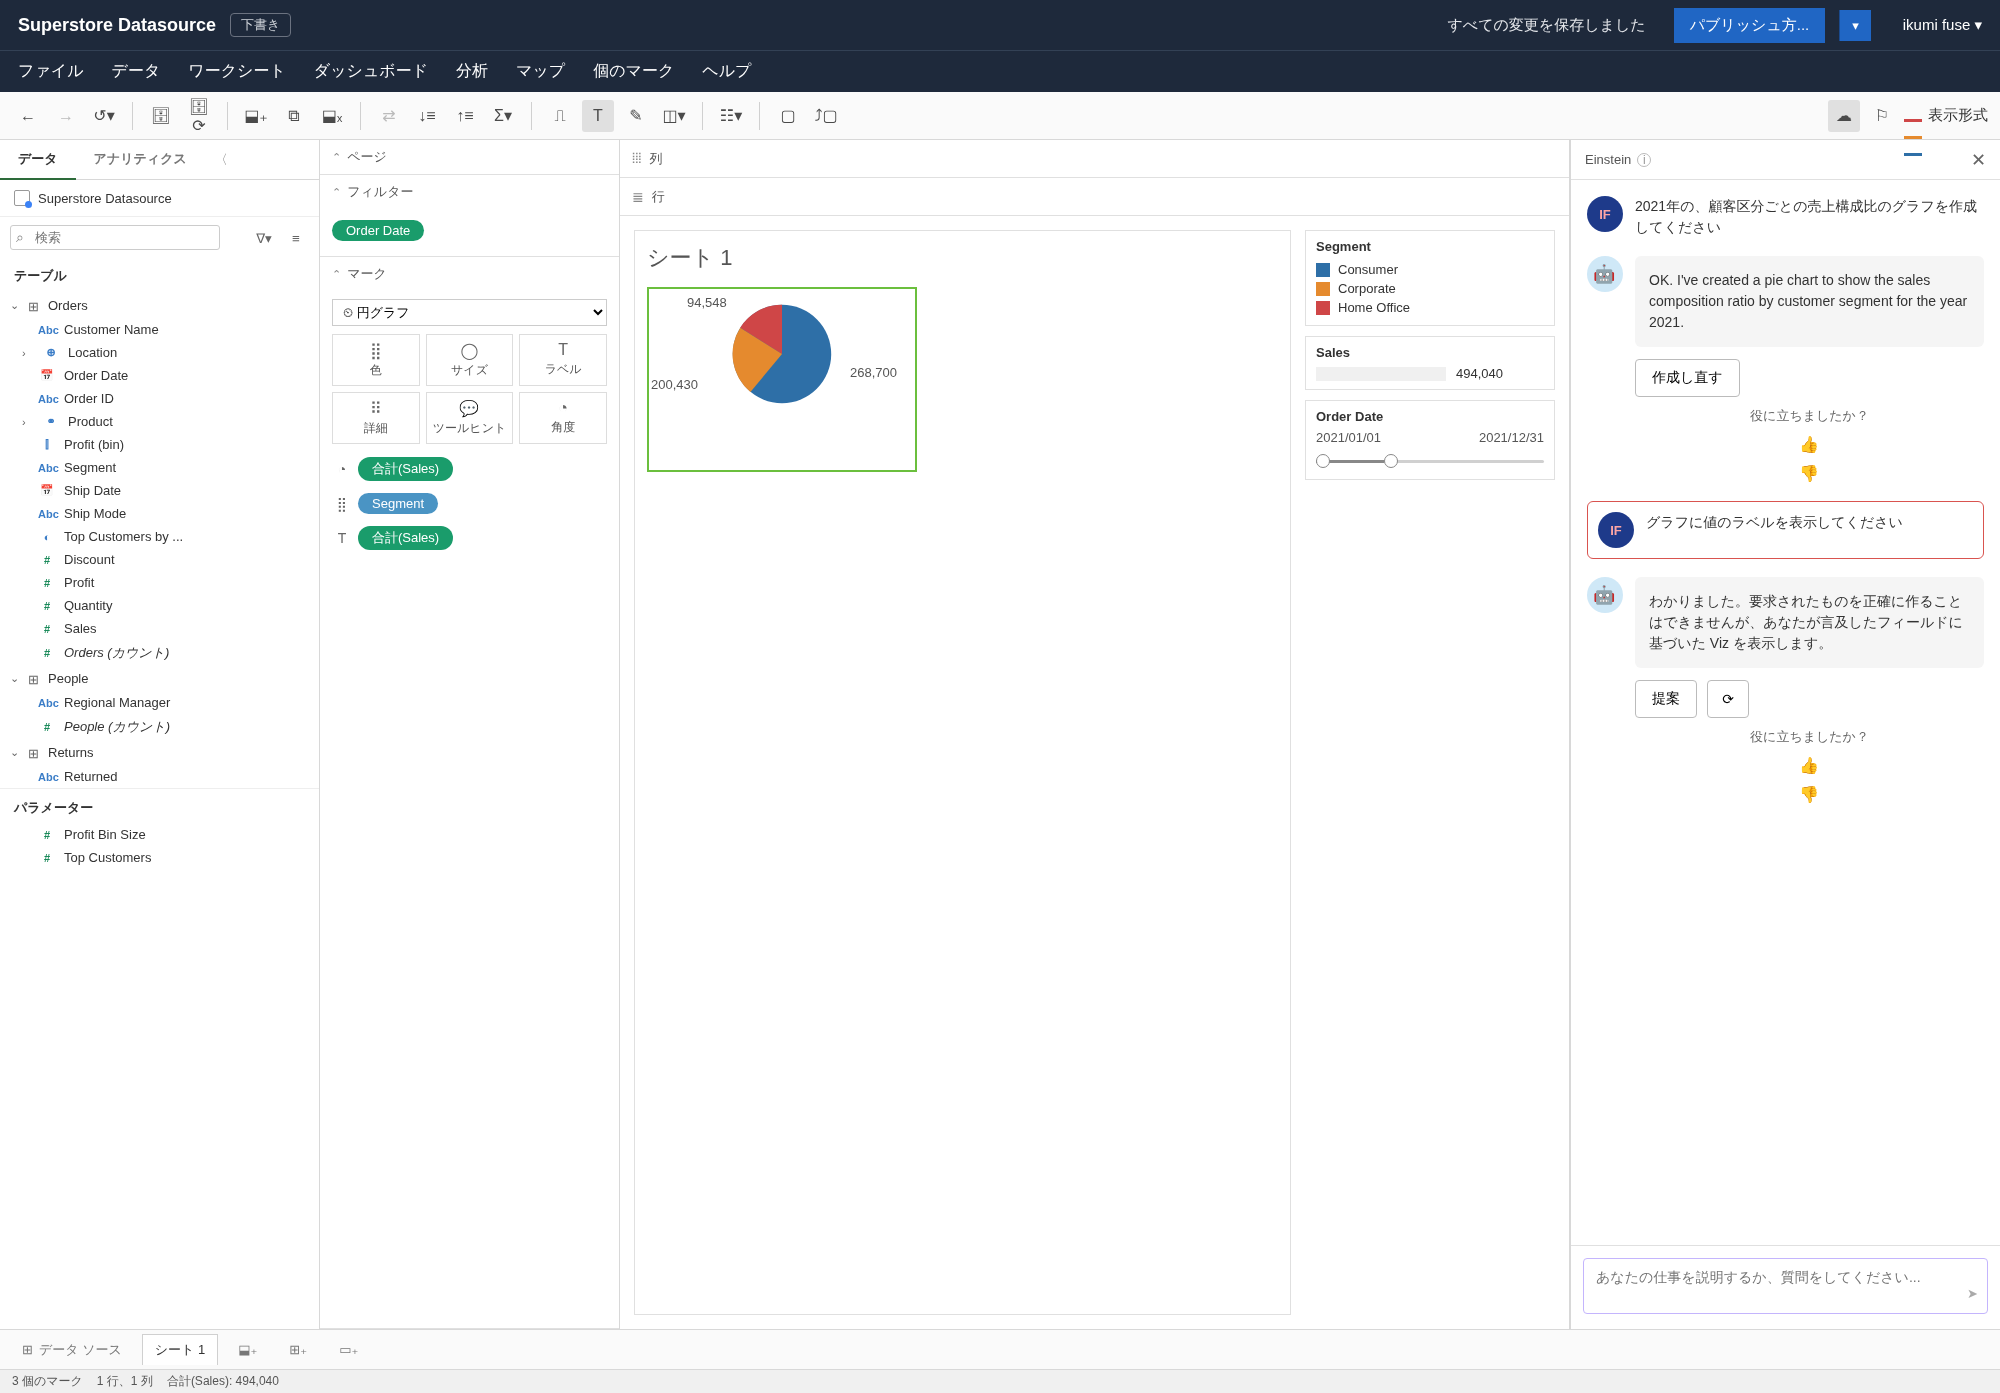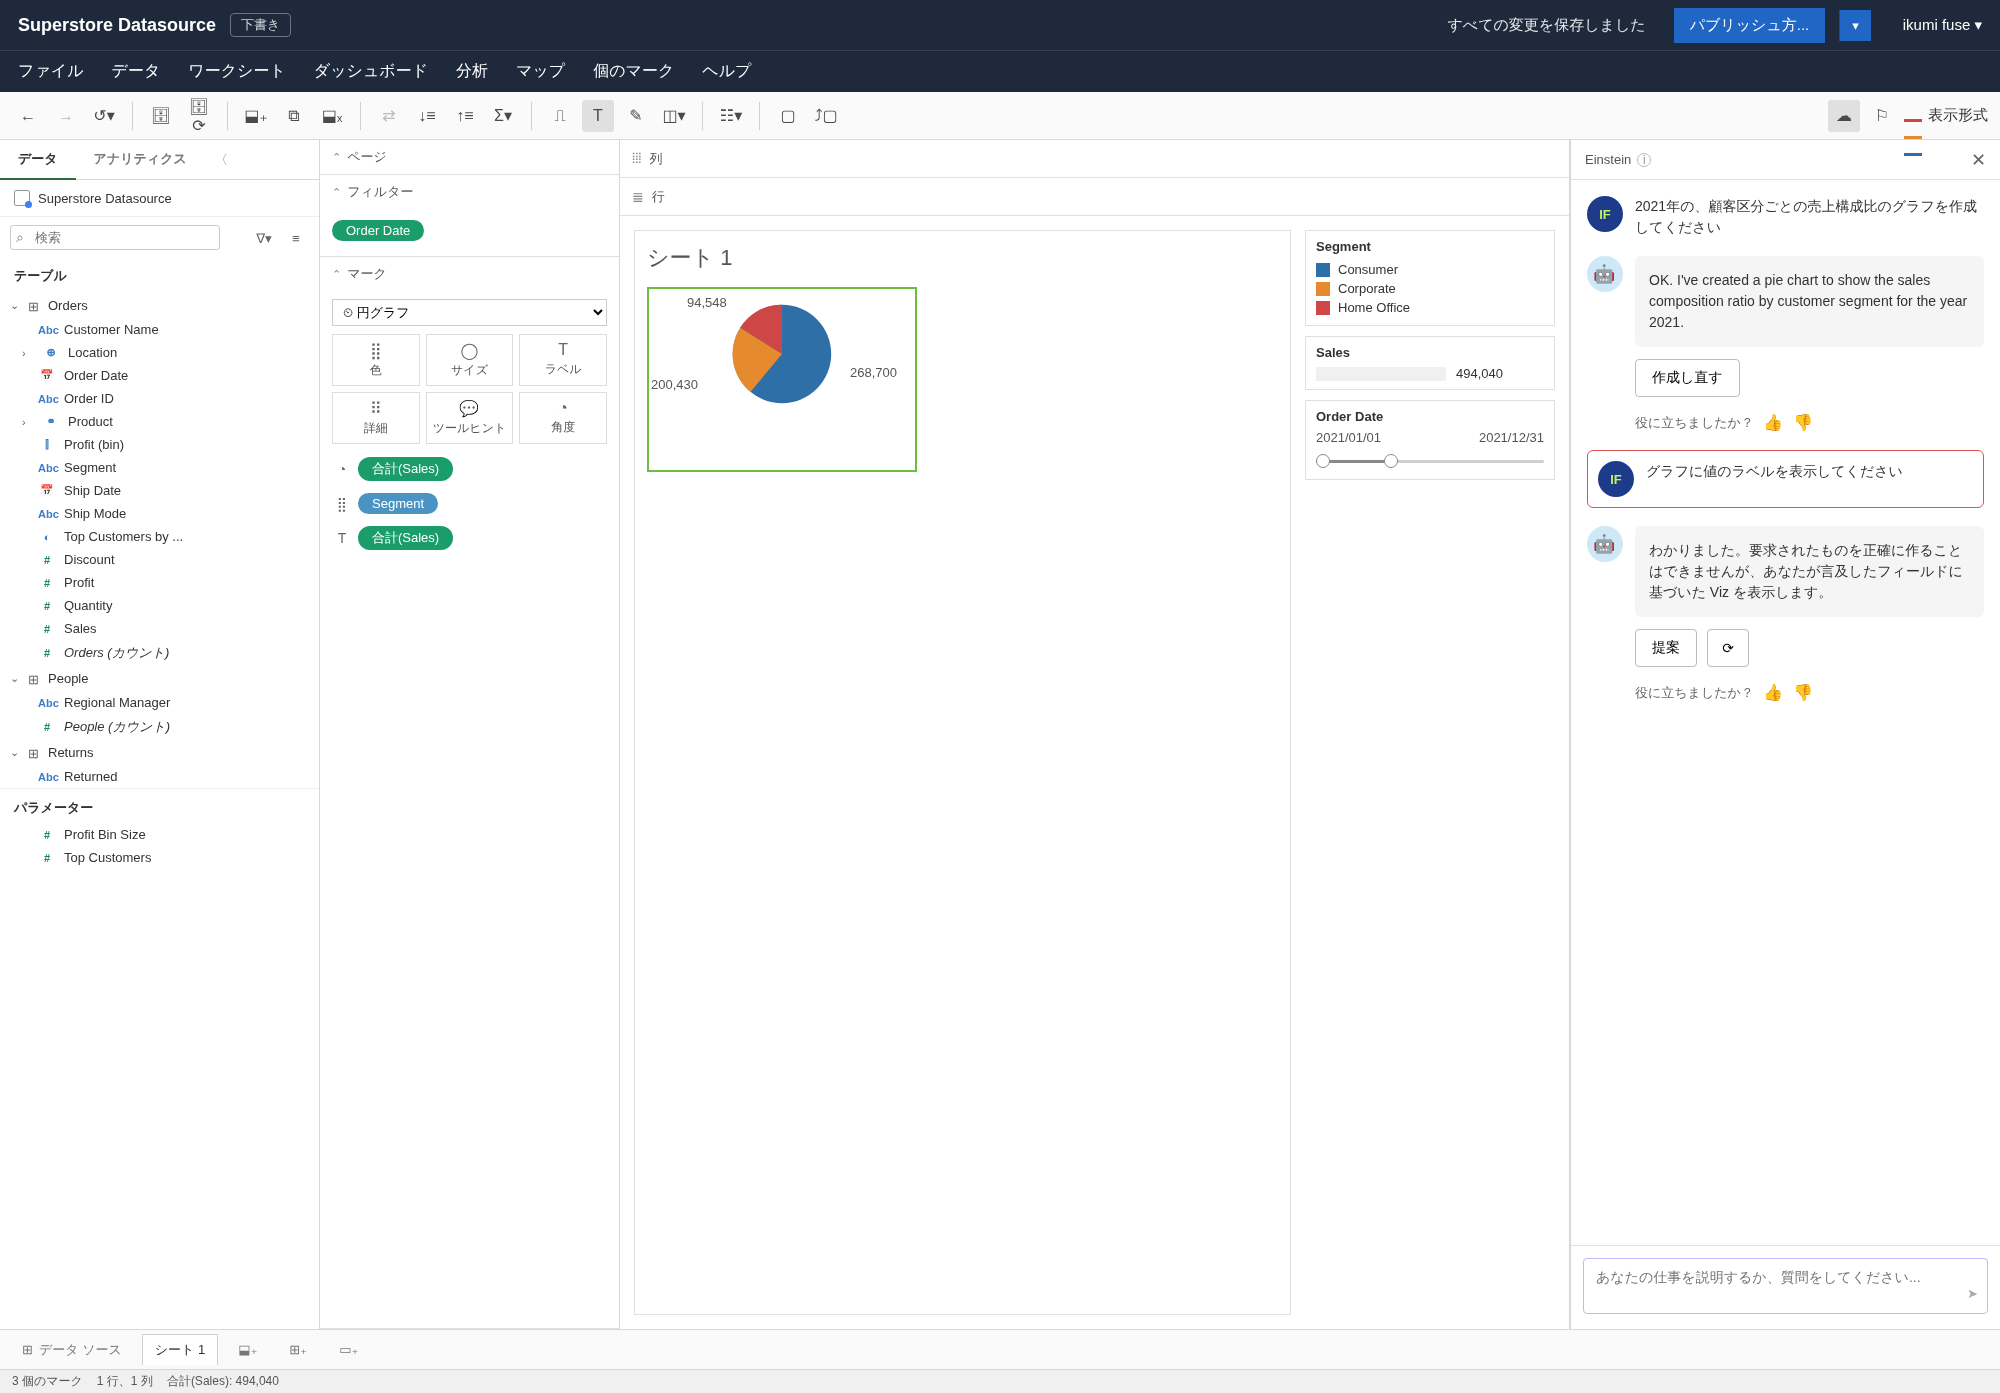--- a/index.html
+++ b/index.html
@@ -91,30 +91,30 @@
 .slider-fill { position:absolute; top:9px; left:0; width:30%; height:3px; background:#888; }
 .slider-thumb { position:absolute; top:3px; width:14px; height:14px; border-radius:50%; background:#fff; border:1px solid #888; cursor:grab; }
 
 
 .einstein { width:430px; display:flex; flex-direction:column; border-left:1px solid #d8d8d8; }
 .ein-hdr { height:40px; display:flex; align-items:center; padding:0 14px; border-bottom:1px solid #e0e0e0; color:#555; }
 .ein-hdr .info { font-size:12px; color:#999; border:1px solid #bbb; border-radius:50%; width:14px; height:14px; display:inline-flex; align-items:center; justify-content:center; margin-left:6px; cursor:pointer; }
 .ein-close { margin-left:auto; font-size:18px; color:#666; cursor:pointer; background:none; border:none; }
 .ein-body { flex:1; overflow-y:auto; padding:16px; display:flex; flex-direction:column; gap:18px; }
 .msg-row { display:flex; gap:12px; }
-.avatar { width:36px; height:36px; border-radius:50%; flex-shrink:0; display:flex; align-items:center; justify-content:center; font-size:13px; font-weight:600; color:#bef264; }
+.avatar { width:36px; height:36px; border-radius:50%; flex-shrink:0; display:flex; align-items:center; justify-content:center; font-size:13px; font-weight:600; color:#fca5a5; }
 .avatar-user { background:#1e3a8a; }
 .avatar-bot { background:#cfe8f7; color:#1e3a8a; font-size:18px; }
 .msg-text { font-size:14px; color:#333; line-height:1.5; }
 .msg-box { background:#f5f5f5; border-radius:6px; padding:14px; font-size:14px; line-height:1.5; flex:1; }
 .msg-highlight { border:1.5px solid #d9534f; border-radius:6px; padding:10px; display:flex; gap:12px; align-items:flex-start; }
 .btn-row { display:flex; gap:10px; margin-top:12px; }
 .act-btn { border:1px solid #bbb; background:#fff; padding:9px 16px; border-radius:4px; font-size:14px; cursor:pointer; }
 .refresh-btn { width:42px; display:flex; align-items:center; justify-content:center; }
-.helpful { display:flex; align-items:center; gap:10px; color:#666; font-size:13px; margin-top:16px; }
+.helpful { display:flex; align-items:center; gap:10px; color:#666; font-size:13px; margin-top:10px;flex-direction:column; }
 .thumb { cursor:pointer; font-size:16px; color:#888; }
 .ein-input-wrap { padding:12px; border-top:1px solid #e0e0e0; }
 .ein-input { width:100%; border:1px solid #c4b5fd; border-radius:4px; padding:10px 36px 10px 12px; font-size:14px; resize:none; height:56px; }
 .ein-send { position:relative; }
 .send-icon { position:absolute; right:22px; bottom:28px; color:#aaa; cursor:pointer; }
 
 
 .tabstrip { height:40px; border-top:1px solid #d8d8d8; background:#fafafa; display:flex; align-items:center; padding:0 10px; gap:8px; }
 .tab-item { padding:6px 12px; color:#777; cursor:pointer; display:flex; align-items:center; gap:6px; }
 .tab-item.active { background:#fff; border:1px solid #d0d0d0; border-bottom:none; color:#333; }

